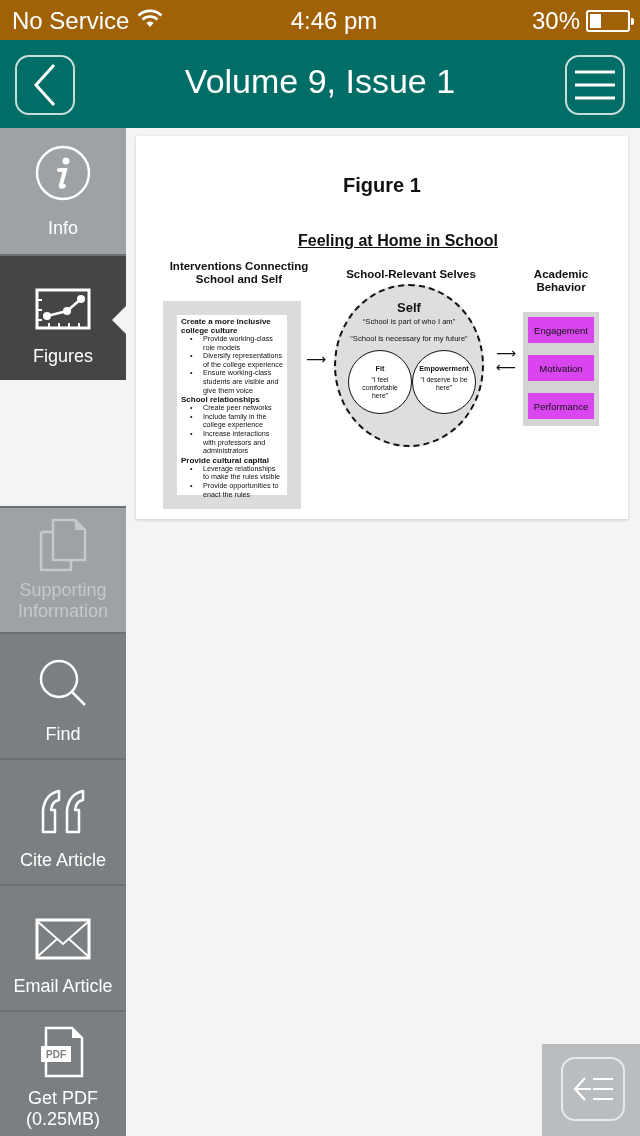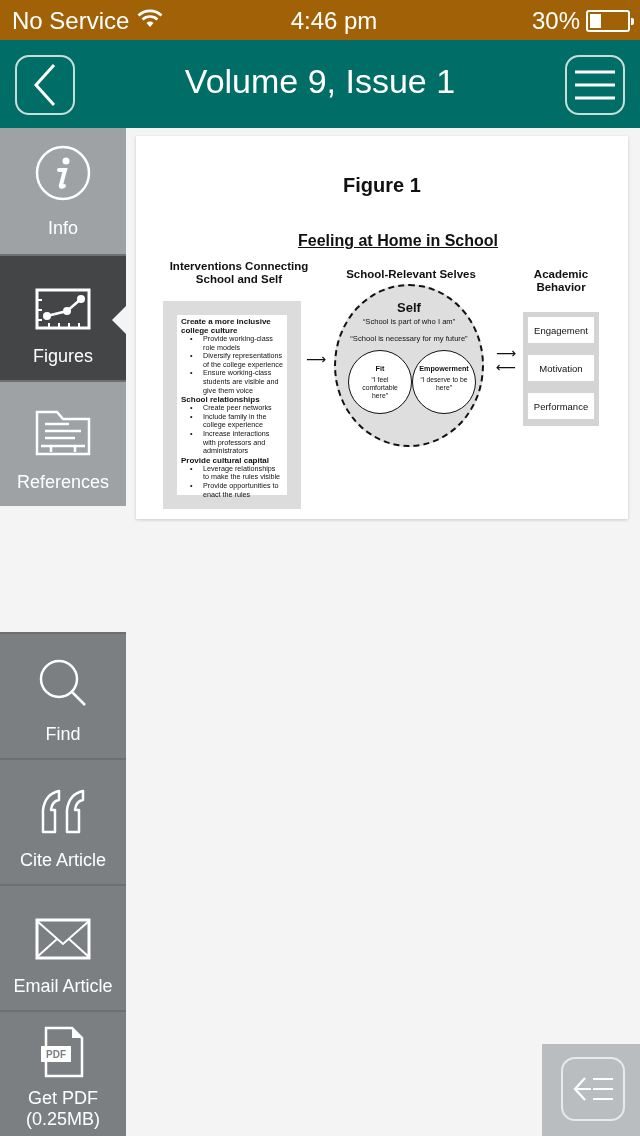--- a/index.html
+++ b/index.html
@@ -37,21 +37,21 @@
   .int-box li { position: relative; }
   .int-box li::before { content: "•"; position: absolute; left: -13px; }
   .self-circle { position: absolute; left: 198px; top: 148px; width: 150px; height: 163px; border-radius: 50%; background: #dedede; border: 2px dashed #111; }
   .self-label { position: absolute; left: 198px; top: 164px; width: 150px; text-align: center; font-size: 13px; font-weight: bold; color: #111; }
   .self-q { position: absolute; left: 198px; width: 150px; text-align: center; font-size: 7.6px; color: #111; }
   .small-circle { position: absolute; top: 214px; width: 64px; height: 64px; border-radius: 50%; background: #fff; border: 1px solid #111; }
   .sc-text { position: absolute; text-align: center; font-size: 6.8px; color: #111; line-height: 8px; }
   .sc-head { font-weight: bold; font-size: 7.2px; }
   .arrow { position: absolute; font-size: 14px; color: #111; line-height: 14px; }
   .beh-box { position: absolute; left: 387px; top: 176px; width: 76px; height: 114px; background: #d4d4d4; padding: 5px; }
-  .beh-item { position: absolute; left: 5px; width: 66px; height: 26px; background: #ffffff; font-size: 9.5px; color: #111; display: flex; align-items: center; justify-content: center; }
+  .beh-item { position: absolute; left: 5px; width: 66px; height: 26px; background: #d946ef; font-size: 9.5px; color: #111; display: flex; align-items: center; justify-content: center; }
   .panel-toggle { position: absolute; left: 542px; top: 1044px; width: 98px; height: 92px; background: #babdbf; }
   .panel-toggle .btn { position: absolute; left: 19px; top: 13px; width: 64px; height: 64px; border: 2px solid #e8e9ea; border-radius: 14px; display: flex; align-items: center; justify-content: center; }
 </style>
 </head>
 <body>
 
 <div class="statusbar">
   <div class="left">
     <span>No Service</span>
     <span>
@@ -104,31 +104,31 @@
           <path d="M3 12 H7 M3 22 H7 M3 32 H7 M14 39 V35 M24 39 V35 M34 39 V35 M44 39 V35" stroke="#fff" stroke-width="2"></path>
           <path d="M12 28 L32 23 L46 11" stroke="#fff" stroke-width="2.5" fill="none"></path>
           <circle cx="12" cy="28" r="4" fill="#fff"></circle>
           <circle cx="32" cy="23" r="4" fill="#fff"></circle>
           <circle cx="46" cy="11" r="4" fill="#fff"></circle>
         </svg>
     </div>
     <div class="label" style="top:90px;">Figures</div>
   </div>
 
-  <div class="side-item light" style="top:252px;">
-    <div class="icon" style="top:28px;">
-      <svg width="56" height="46" viewBox="0 0 56 46">
-          <path d="M2 44 V2 H22 L28 9 H54 V44 Z" stroke="#fff" stroke-width="2.5" fill="none"></path>
-          <path d="M10 14 H34 M10 21 H46 M10 28 H40" stroke="#fff" stroke-width="2.5"></path>
-          <path d="M6 36 H50 M16 36 V42 M40 36 V42" stroke="#fff" stroke-width="2.5"></path>
-        </svg>
-    </div>
-    <div class="label" style="top:90px;">References</div>
-  </div>
-
+
+  <div class="side-item light disabled" style="top:378px;">
+    <div class="icon" style="top:10px;">
+      <svg width="48" height="54" viewBox="0 0 48 54">
+          <path d="M2 14 H14 M2 14 V52 H32 V42" stroke="#c6c9cb" stroke-width="2.5" fill="none"></path>
+          <path d="M14 2 H36 L46 12 V42 H14 Z" stroke="#c6c9cb" stroke-width="2.5" fill="none"></path>
+          <path d="M36 2 V12 H46 Z" fill="#c6c9cb"></path>
+        </svg>
+    </div>
+    <div class="label" style="top:72px;">Supporting Information</div>
+  </div>
 
   <div class="side-item mid" style="top:504px;">
     <div class="icon" style="top:24px;">
       <svg width="50" height="50" viewBox="0 0 50 50">
           <circle cx="21" cy="21" r="18" stroke="#fff" stroke-width="2.5" fill="none"></circle>
           <path d="M34 34 L47 47" stroke="#fff" stroke-width="2.5"></path>
         </svg>
     </div>
     <div class="label" style="top:90px;">Find</div>
   </div>

